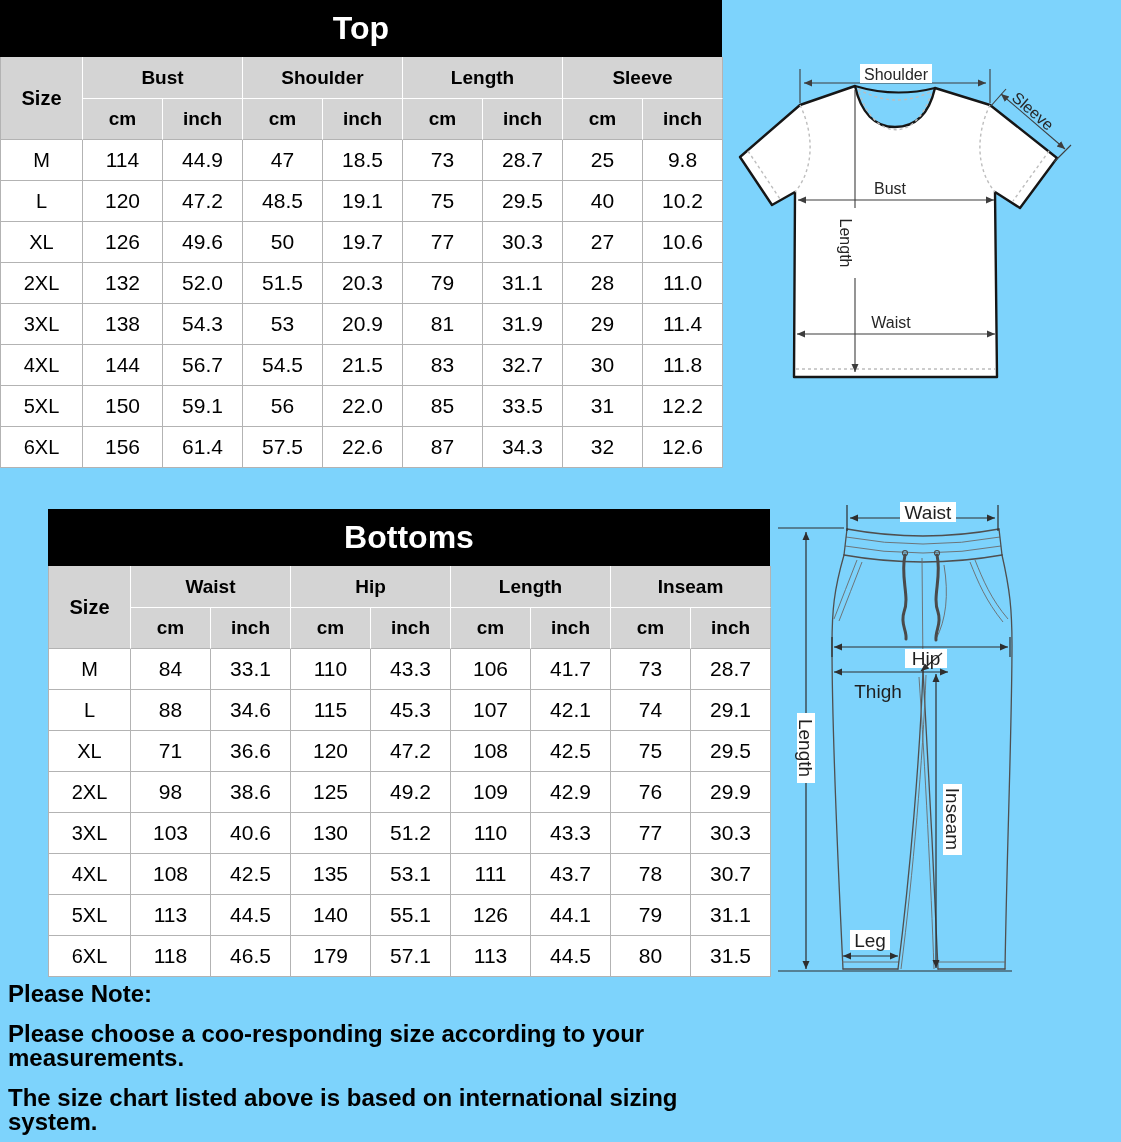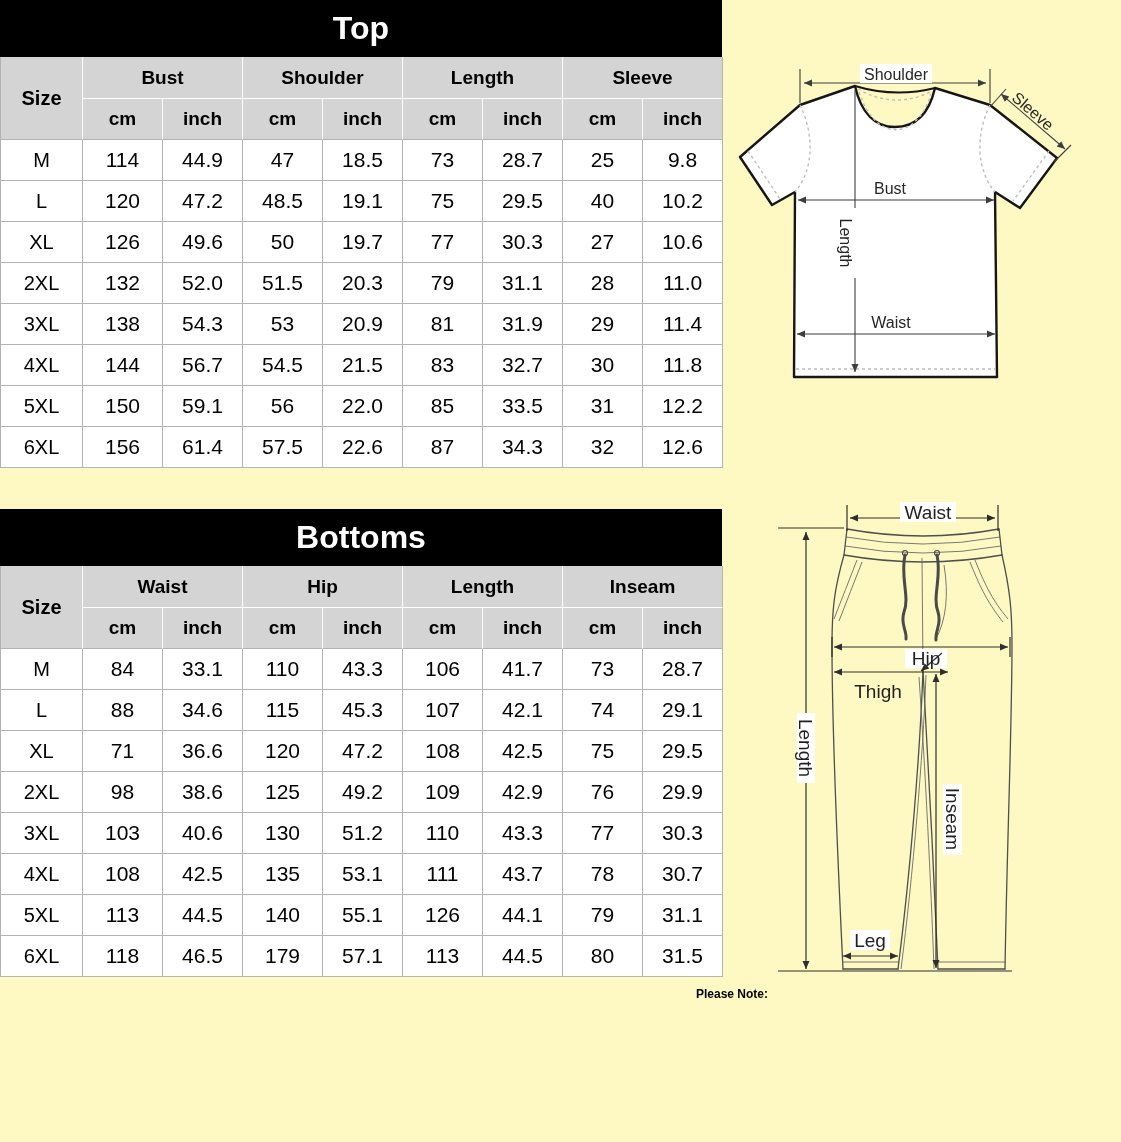--- a/index.html
+++ b/index.html
@@ -1,20 +1,20 @@
 <!DOCTYPE html>
 <html><head>
 <meta charset="utf-8">
 <style>
   html,body{margin:0;padding:0;background:#fff;}
-  .canvas{position:relative;width:1121px;height:1142px;background:#fef9c3;overflow:hidden;
+  .canvas{position:relative;width:1121px;height:1142px;background:#7dd3fc;overflow:hidden;
           font-family:"Liberation Sans",sans-serif;color:#000;}
   .size-table{position:absolute;left:0;width:722px;}
   #top-table{top:0;}
-  #bottoms-table{top:509px;}
+  #bottoms-table{top:509px;padding-left:48px;}
   .title-bar{width:722px;height:57px;box-sizing:border-box;background:#000;color:#fff;
              font-size:32px;font-weight:bold;text-align:center;line-height:56px;}
   .size-table table{border-collapse:separate;border-spacing:0;table-layout:fixed;width:722px;
                     border-left:1px solid #b3b3b3;}
   .size-table th,.size-table td{text-align:center;vertical-align:middle;padding:0;overflow:hidden;}
   .size-table th{background:#d4d4d4;border-right:1px solid #fff;border-bottom:1px solid #fff;
                  font-size:19px;font-weight:bold;}
   .size-table tr.hrow1 th{height:41px;}
   .size-table tr.hrow2 th{height:40px;border-bottom-color:#b3b3b3;}
   .size-table tr.hrow1 th:last-child,.size-table tr.hrow2 th:last-child{border-right-color:#b3b3b3;}
@@ -31,21 +31,21 @@
   .sdash{fill:none;stroke:#bdbdbd;stroke-width:1.4;stroke-dasharray:3,3;}
   .sdim{fill:none;stroke:#3d3d3d;stroke-width:1.1;}
   .slabel{font-family:"Liberation Sans",sans-serif;font-size:16px;fill:#262626;text-anchor:middle;}
   .pline{fill:none;stroke:#4f4f4f;stroke-width:1.3;stroke-linecap:round;stroke-linejoin:round;}
   .pthin{fill:none;stroke:#6a6a6a;stroke-width:0.9;}
   .pcord{fill:none;stroke:#4a4a4a;stroke-width:3;stroke-linecap:round;}
   .pdim{fill:none;stroke:#2e2e2e;stroke-width:1.2;}
   .plabel{font-family:"Liberation Sans",sans-serif;font-size:19px;fill:#1f1f1f;text-anchor:middle;}
   .knock{fill:#fff;}
   .notes{position:absolute;left:8px;top:982px;width:760px;}
-  .notes p{margin:0 0 16px 0;font-size:12px;font-weight:bold;line-height:24px;color:#000;text-align:right;}
+  .notes p{margin:0 0 16px 0;font-size:24px;font-weight:bold;line-height:24px;color:#000;}
 </style>
 </head>
 <body>
 
 <div class="canvas">
 
   <section class="size-table" id="top-table">
     <div class="title-bar">Top</div>
     <table>
         <colgroup>
@@ -420,15 +420,17 @@
     </g>
     <g>
       <line class="pdim" x1="123" y1="461" x2="178" y2="461" marker-start="url(#parr)" marker-end="url(#parr)"></line>
       <rect class="knock" x="130" y="435" width="40" height="20"></rect>
       <text class="plabel" x="150" y="445" dy="0.35em">Leg</text>
     </g>
   </svg>
 
   <div class="notes">
     <p>Please Note:</p>
+    <p>Please choose a coo-responding size according to your measurements.</p>
+    <p>The size chart listed above is based on international sizing system.</p>
   </div>
 
 </div>
 
 </body></html>

